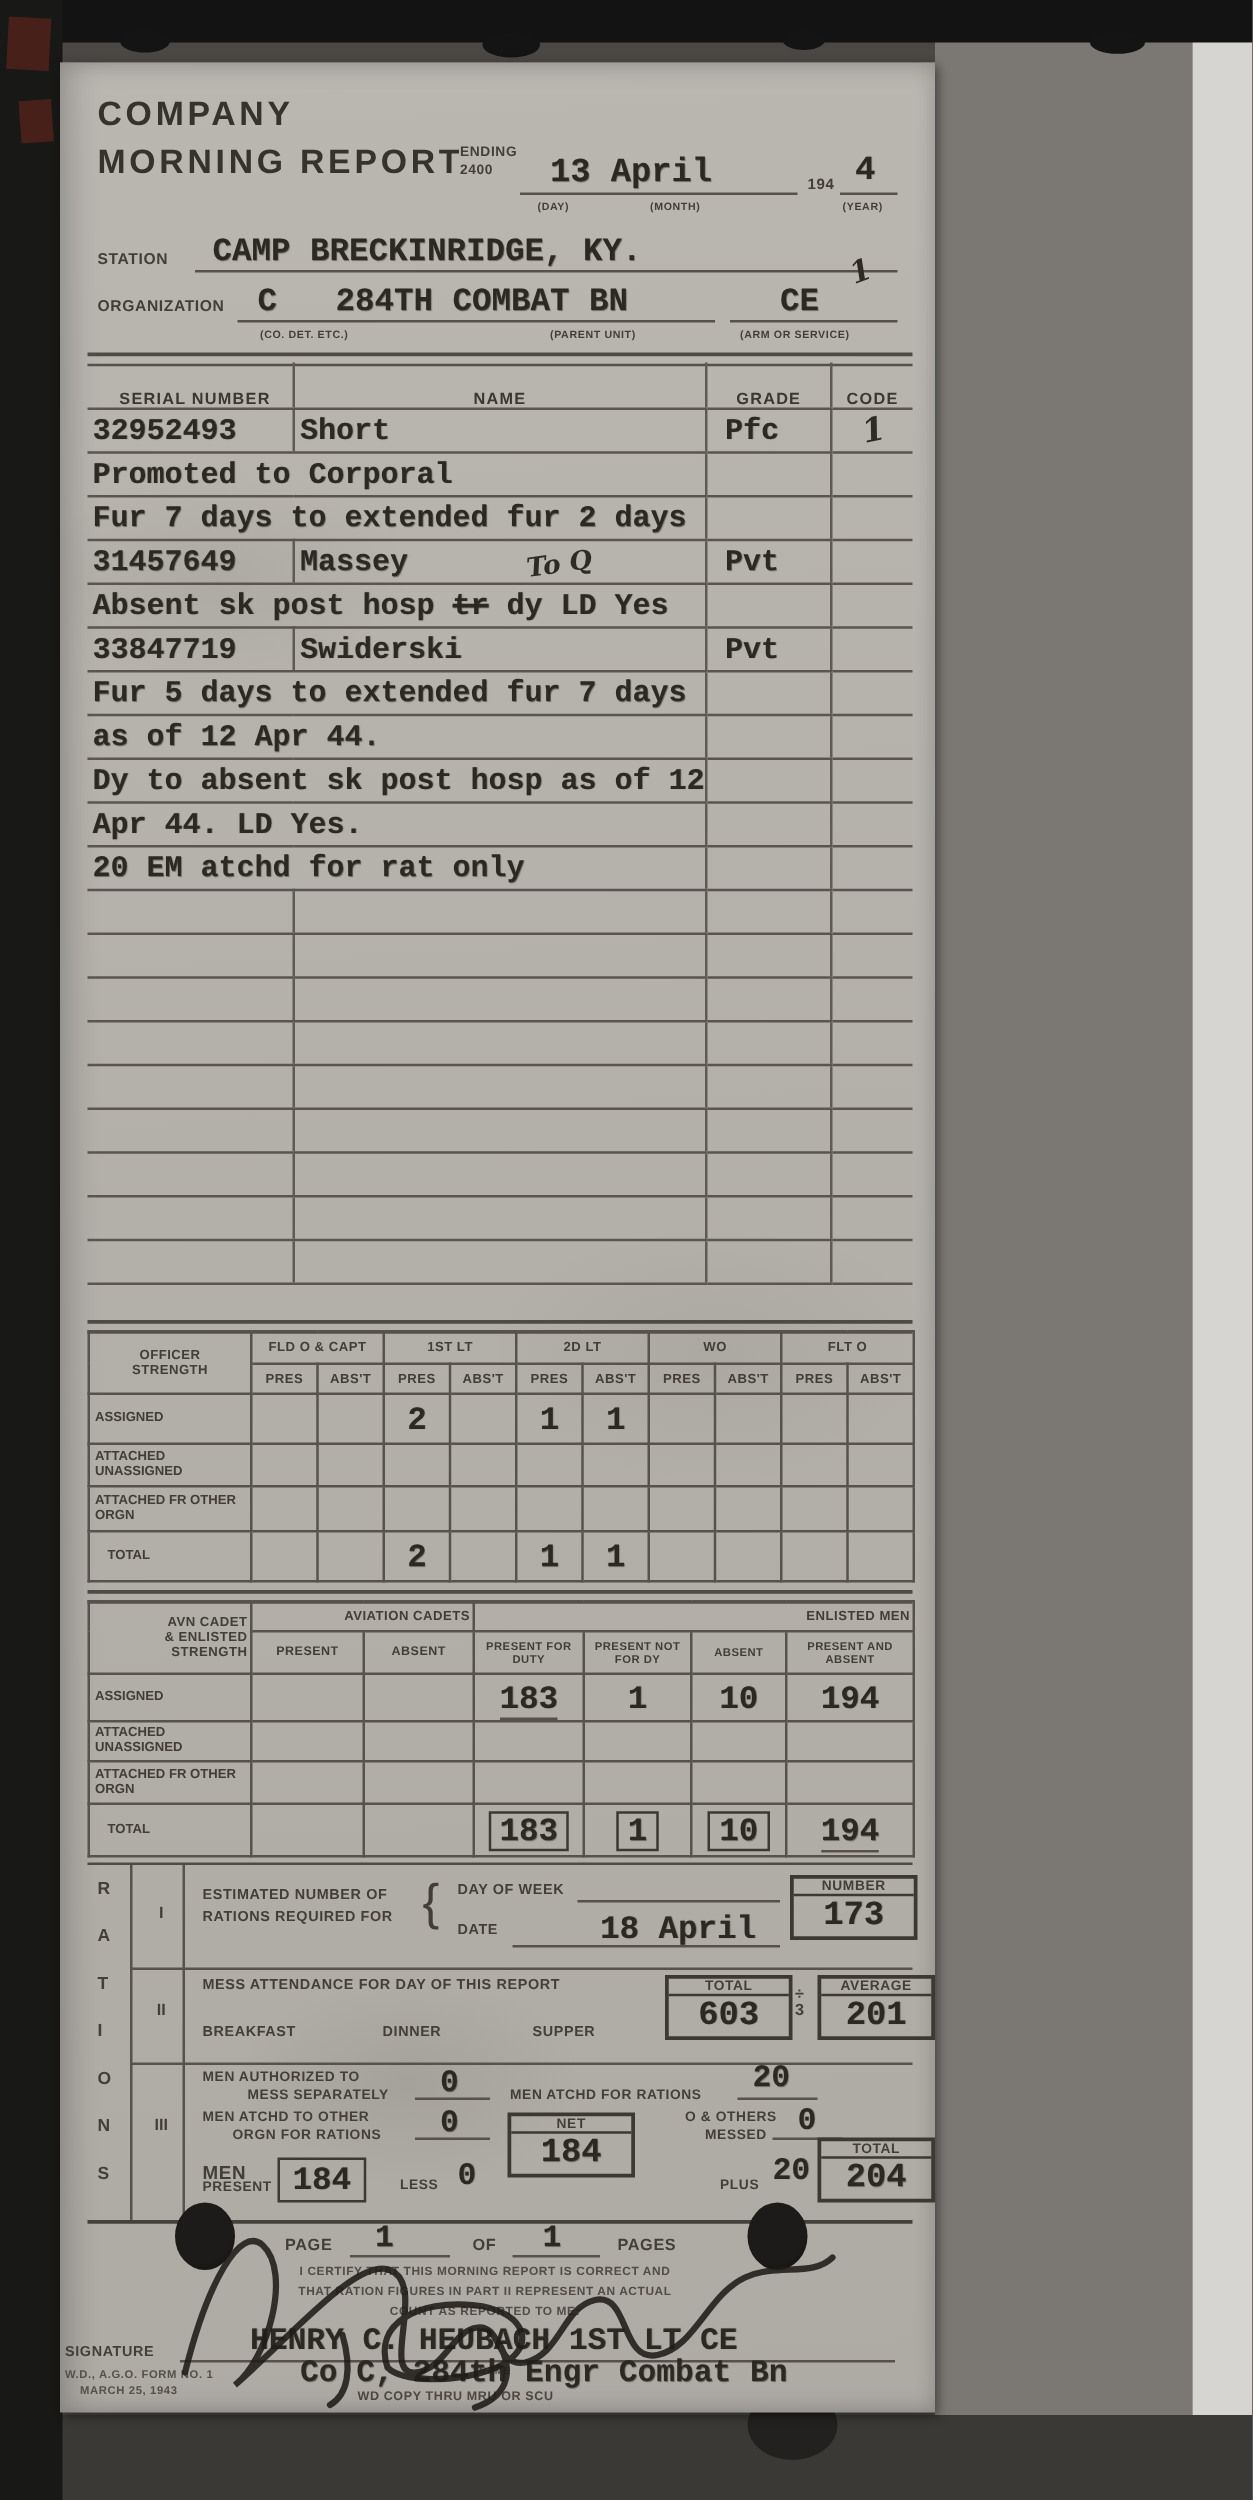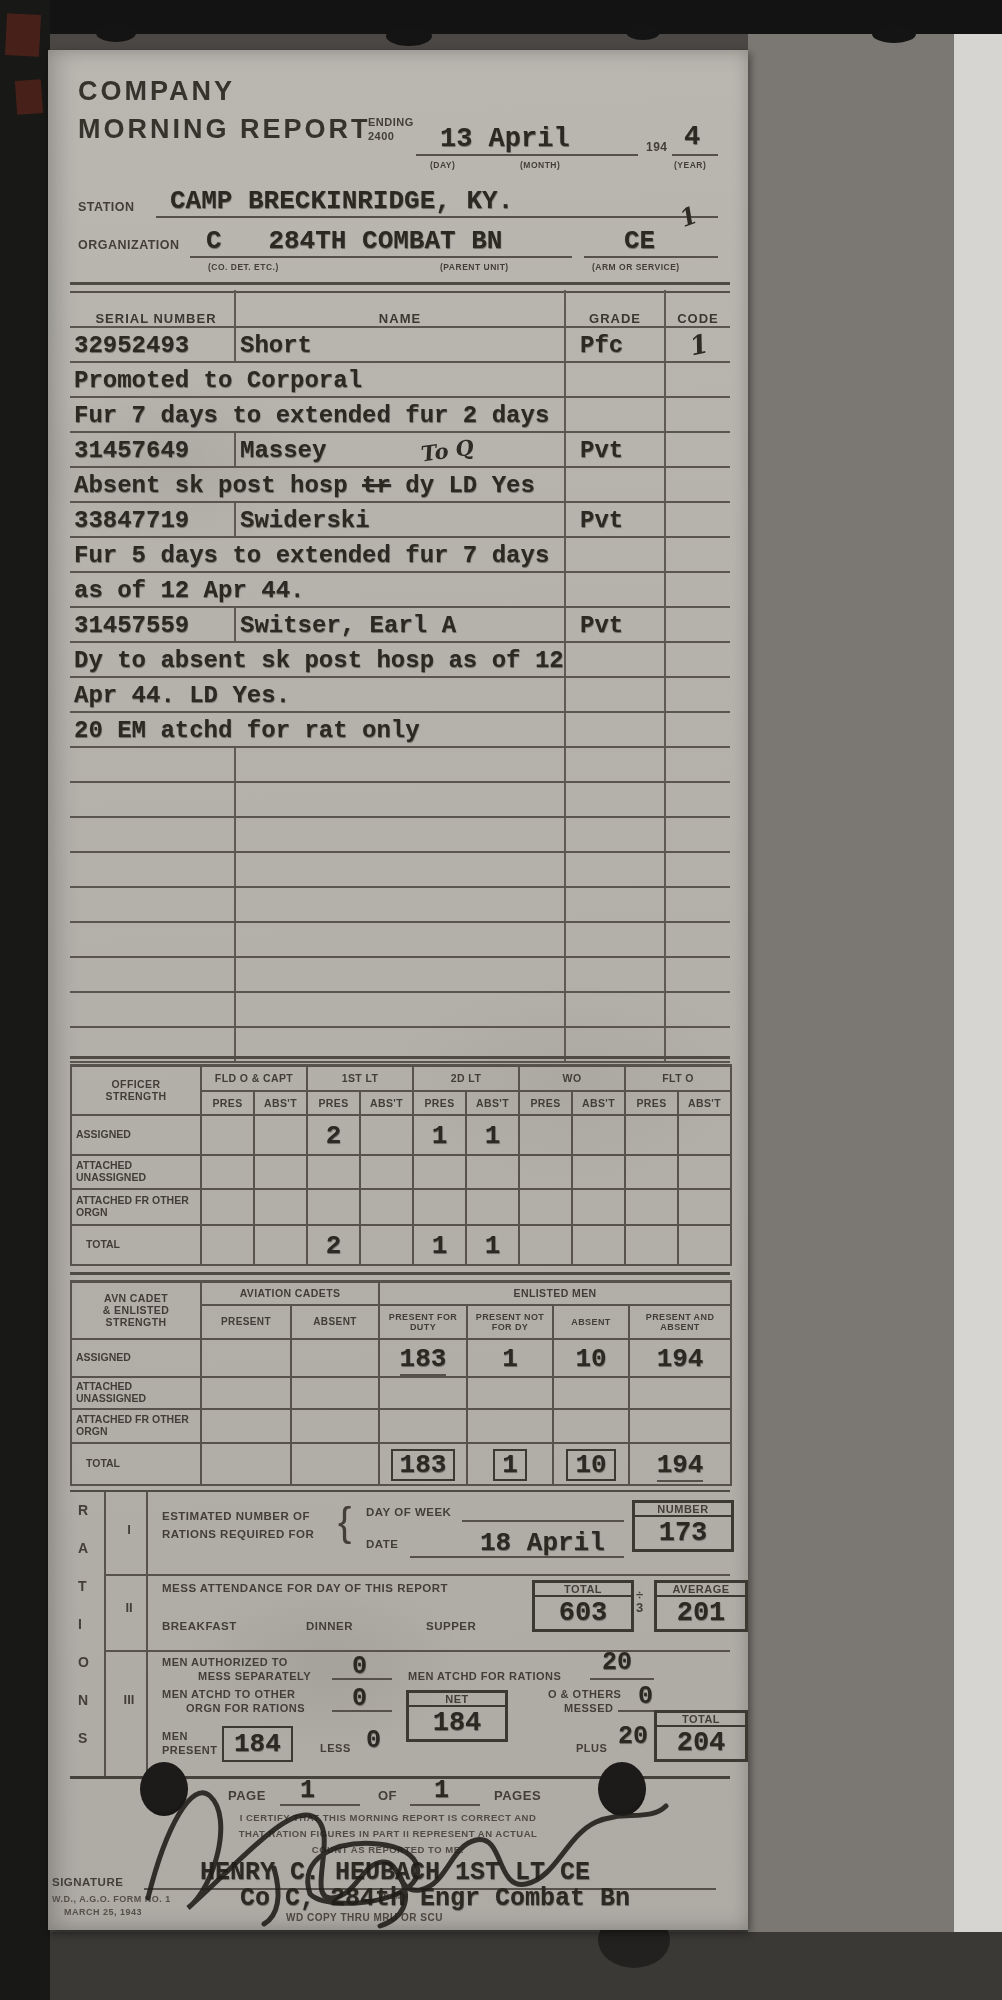--- a/index.html
+++ b/index.html
@@ -201,32 +201,20 @@
           <td></td>
     </tr>
     <tr>
       <td colspan="2">
             <span class="t">as of 12 Apr 44.</span>
           </td>
       <td></td>
           <td></td>
     </tr>
     <tr>
-      <td>
-            <span class="t">31457559</span>
-          </td>
-      <td>
-            <span class="t">Switser, Earl A</span>
-          </td>
-      <td class="grade">
-            <span class="t">Pvt</span>
-          </td>
-      <td></td>
-    </tr>
-    <tr>
       <td colspan="2">
             <span class="t">Dy to absent sk post hosp as of 12</span>
           </td>
       <td></td>
           <td></td>
     </tr>
     <tr>
       <td colspan="2">
             <span class="t">Apr 44. LD Yes.</span>
           </td>
@@ -384,21 +372,21 @@
     <colgroup>
         <col style="width:130px">
         <col style="width:90px">
         <col style="width:88px">
         <col style="width:88px">
         <col style="width:86px">
         <col style="width:76px">
         <col style="width:102px">
       </colgroup>
     <tbody>
-        <tr style="height:24px;">
+        <tr style="height:24px;text-align:right;">
       <th rowspan="2"><span>AVN CADET</span><br><span>&amp; ENLISTED</span><br><span>STRENGTH</span></th>
       <th colspan="2">AVIATION CADETS</th>
       <th colspan="4">ENLISTED MEN</th>
     </tr>
     <tr style="height:34px;">
       <th style="font-size:10px;">PRESENT</th>
       <th style="font-size:10px;">ABSENT</th>
       <th style="font-size:9px;">PRESENT FOR DUTY</th>
       <th style="font-size:9px;">PRESENT NOT FOR DY</th>
       <th style="font-size:9px;">ABSENT</th>
@@ -498,21 +486,21 @@
     <div class="abs ul" style="left:262px;top:192px;width:60px;height:26px;"></div>
     <div class="abs t" style="left:282px;top:192px;font-size:25px;">0</div>
     <div class="rbox" style="left:336px;top:198px;width:96px;">
       <span class="hd p">NET</span>
       <span class="bv t">184</span>
     </div>
     <div class="abs p" style="left:478px;top:196px;font-size:11px;">O &amp; OTHERS</div>
     <div class="abs p" style="left:494px;top:210px;font-size:11px;">MESSED</div>
     <div class="abs ul" style="left:548px;top:192px;width:56px;height:26px;"></div>
     <div class="abs t" style="left:568px;top:190px;font-size:25px;">0</div>
-    <div class="abs p" style="left:92px;top:238px;font-size:11px;">MEN</div>
+    <div class="abs p" style="left:92px;top:238px;font-size:15px;">MEN</div>
     <div class="abs p" style="left:92px;top:252px;font-size:11px;">PRESENT</div>
     <div class="abs t" style="left:152px;top:234px;font-size:26px;border:2.5px solid #3c3933;padding:0 10px;line-height:32px;">184</div>
     <div class="abs p" style="left:250px;top:250px;font-size:11px;">LESS</div>
     <div class="abs t" style="left:296px;top:234px;font-size:25px;">0</div>
     <div class="abs p" style="left:506px;top:250px;font-size:11px;">PLUS</div>
     <div class="abs t" style="left:548px;top:230px;font-size:25px;">20</div>
     <div class="rbox" style="left:584px;top:218px;width:88px;">
       <span class="hd p">TOTAL</span>
       <span class="bv t">204</span>
     </div>

